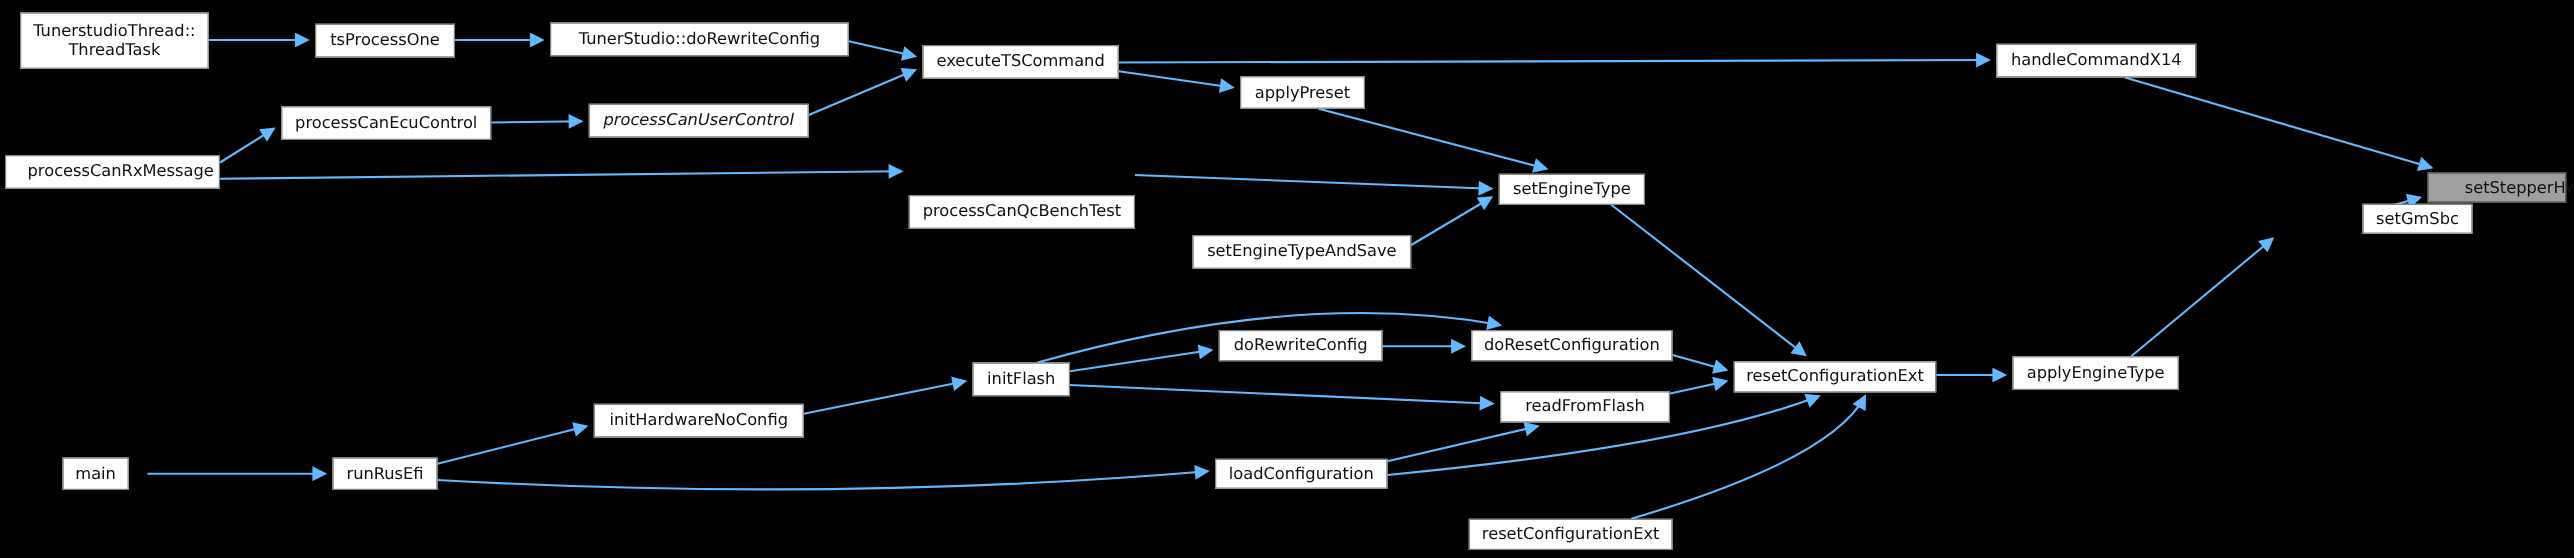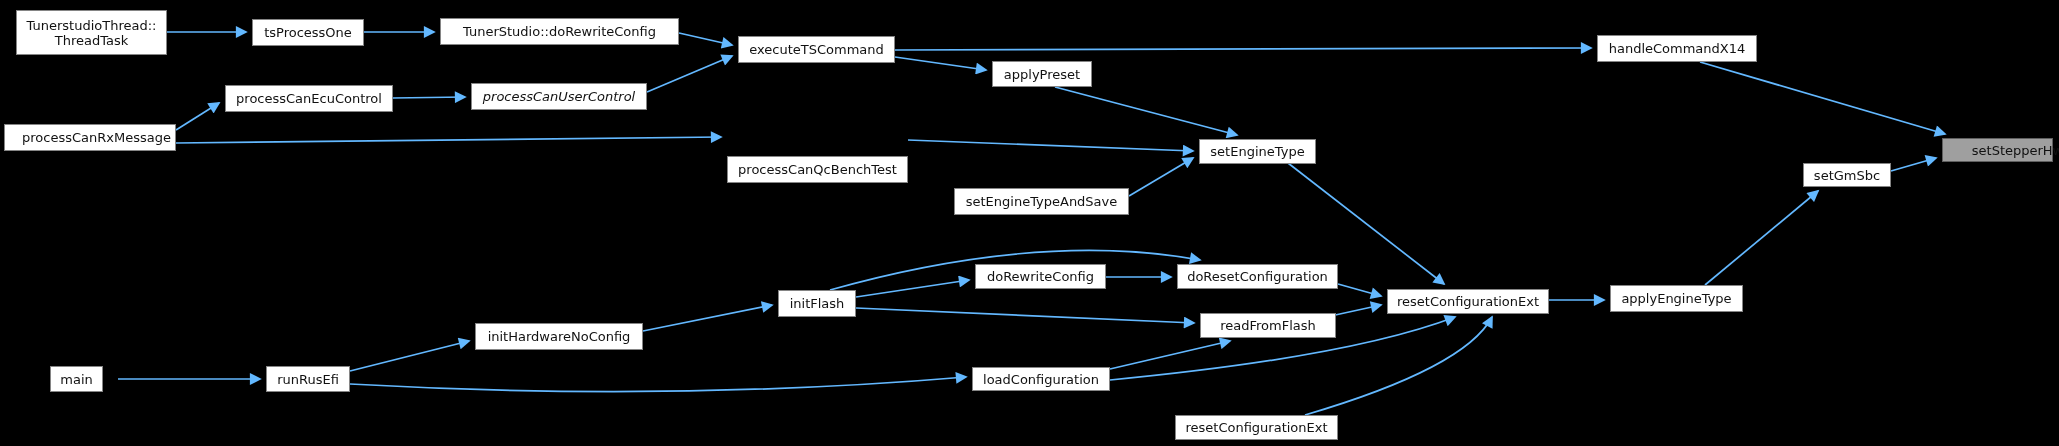--- a/index.html
+++ b/index.html
@@ -119,21 +119,21 @@
     </div>
   <div class="node" style="left: 1199px; top: 139px; width: 117px; height: 25px;">
       <span>setEngineType</span>
     </div>
   <div class="node" style="left: 954px; top: 188px; width: 175px; height: 27px;">
       <span>setEngineTypeAndSave</span>
     </div>
   <div class="node highlighted" style="left: 1942px; top: 138px; width: 111px; height: 24px;">
       <span>setStepperHw</span>
     </div>
-  <div class="node" style="left: 1803px; top: 163px; width: 88px; height: 24px;">
+  <div class="node" style="left: 1890px; top: 163px; width: 88px; height: 24px;">
       <span>setGmSbc</span>
     </div>
   <div class="node" style="left: 975px; top: 264px; width: 131px; height: 25px;">
       <span>doRewriteConfig</span>
     </div>
   <div class="node" style="left: 1177px; top: 264px; width: 161px; height: 25px;">
       <span>doResetConfiguration</span>
     </div>
   <div class="node" style="left: 1387px; top: 289px; width: 162px; height: 25px;">
       <span>resetConfigurationExt</span>

